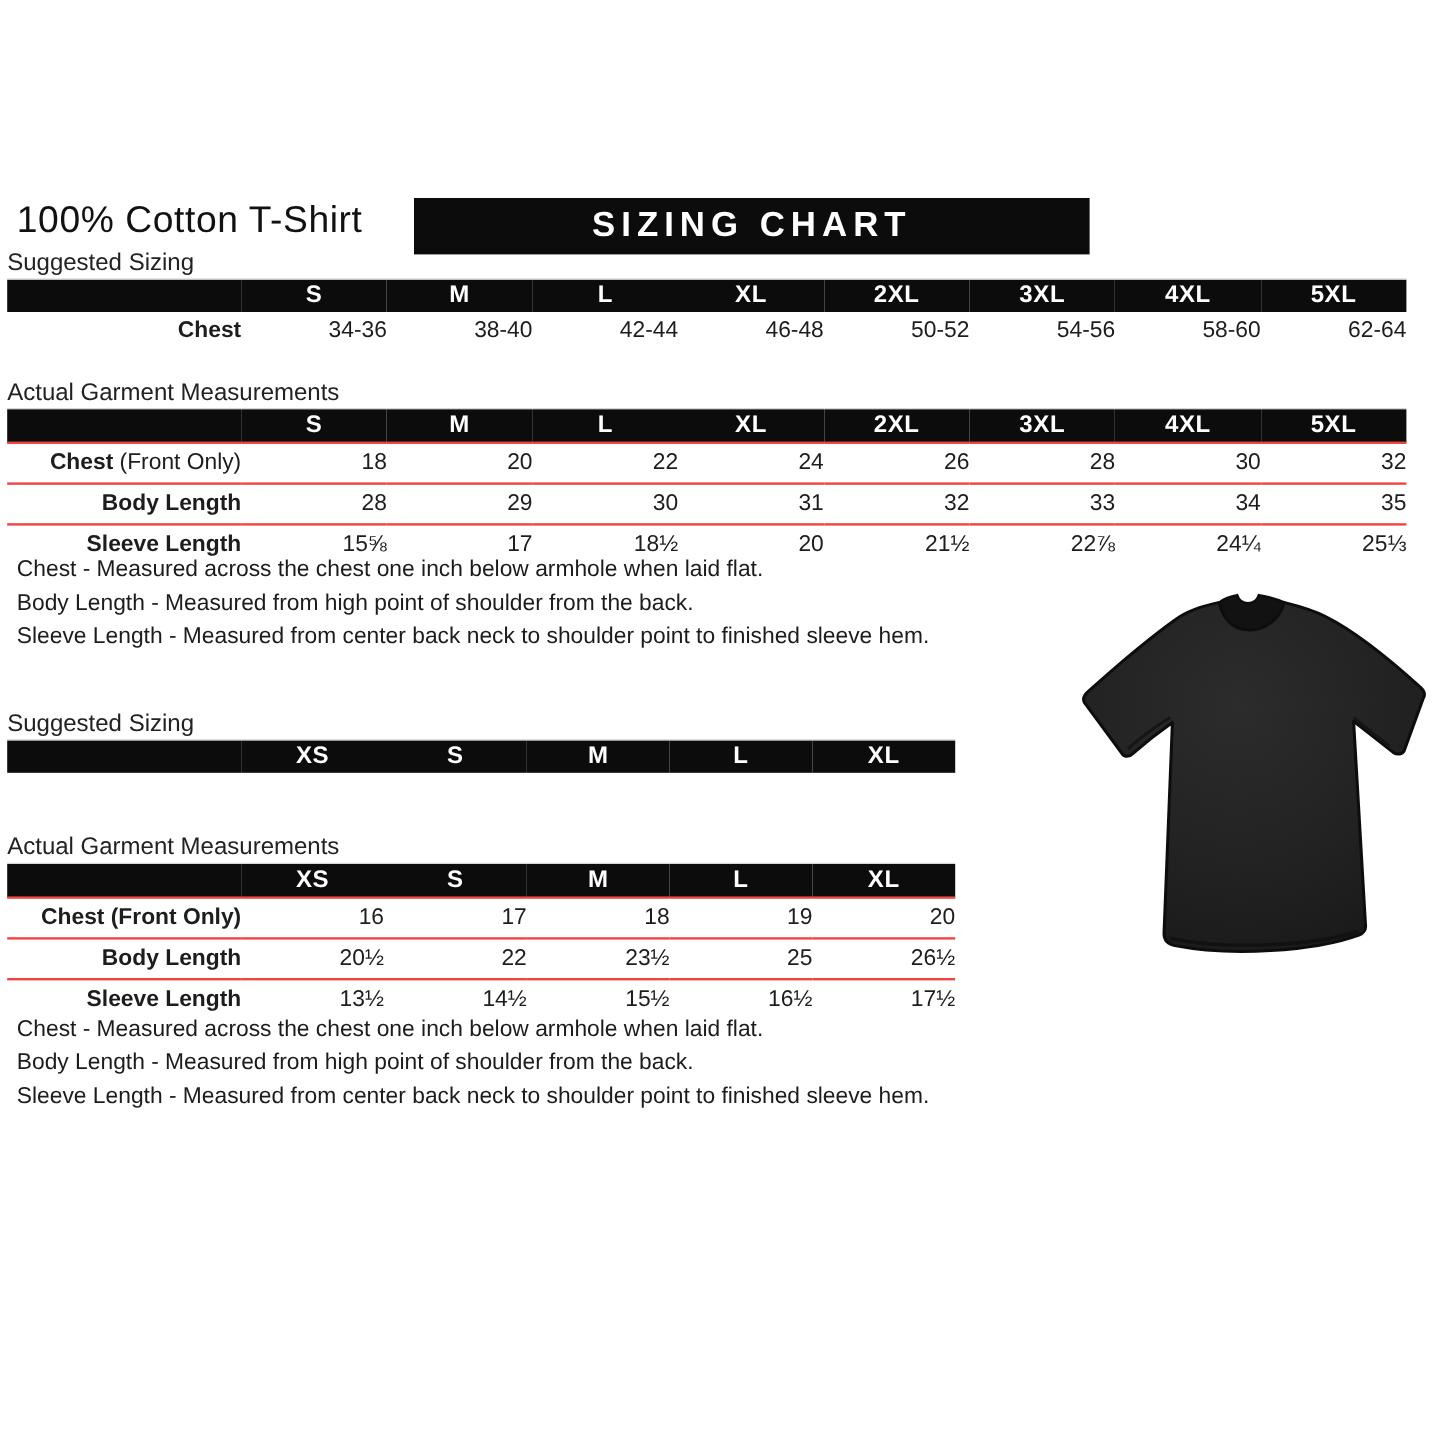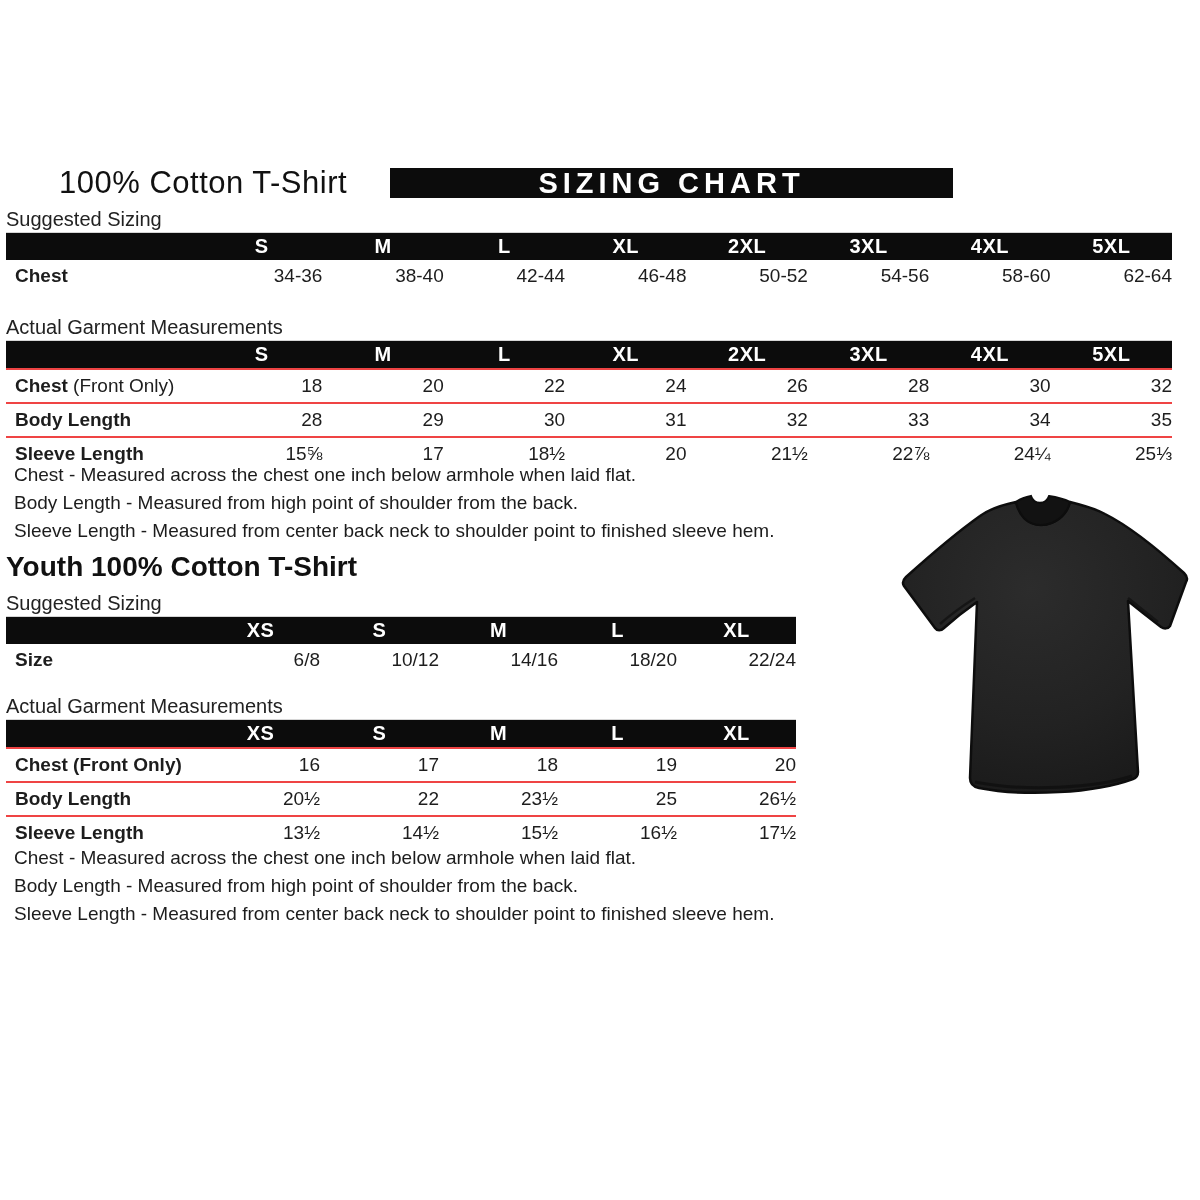--- a/index.html
+++ b/index.html
@@ -2,42 +2,42 @@
 <html><head>
 <meta charset="utf-8">
 <style>
   html,body { margin:0; padding:0; background:#ffffff; }
   .canvas {
     position:relative; width:1200px; height:1200px; background:#ffffff;
     font-family:"Liberation Sans","DejaVu Sans",sans-serif; color:#1d1d1d;
     overflow:hidden;
   }
   
-  .header-row { position:absolute; top:165px; left:14px; display:flex; align-items:center;margin-left:45px; }
+  .header-row { position:absolute; top:165px; left:14px; display:flex; align-items:flex-start; }
   .adult-title { width:331px; font-size:31px; font-weight:400; color:#111; letter-spacing:0.5px; }
   .banner {
-    width:563px; height:30px; background:#0c0c0c; color:#ffffff;
+    width:563px; height:47px; background:#0c0c0c; color:#ffffff;
     display:flex; align-items:center; justify-content:center;
     font-size:29px; font-weight:700; letter-spacing:5px;
   }
   .section-label { position:absolute; left:6px; font-size:20px; color:#222; }
   .notes { position:absolute; left:14px; font-size:19px; color:#1c1c1c; }
   .notes div { line-height:27px; margin-bottom:1px; }
   .youth-title { position:absolute; left:6px; font-size:28px; font-weight:700; color:#111; }
 
   
   table { border-collapse:collapse; table-layout:fixed; position:absolute; left:6px; border-top:1px solid #d6d6d6; }
   .tbl-adult { width:1166px; }
   .tbl-youth { width:790px; }
   th {
     background:#0c0c0c; color:#ffffff; font-size:20px; font-weight:700;
     height:27px; padding:0; text-align:center; letter-spacing:0.5px;
   }
   td { height:32px; padding:0; text-align:right; font-size:19px; color:#1d1d1d; }
-  td.row-label { text-align:left; padding-left:9px; font-weight:700; white-space:nowrap; }
+  td.row-label { text-align:right; padding-left:9px; font-weight:700; white-space:nowrap; }
   td.row-label .suffix { font-weight:400; }
   col.label-col-a { width:195px; }
   col.label-col-y { width:195px; }
   .actual tr.data td { border-top:2px solid #ef4444; }
   .actual tr.data:first-of-type td { border-top:1px solid #a8a8a8; }
   .tbl-youth-act tr.data:first-of-type td.row-label { font-weight:400; }
 
   
   .tshirt-wrap { position:absolute; left:890px; top:488px; width:300px; height:320px; }
 </style>
@@ -154,49 +154,40 @@
     </tr>
   </tbody>
     </table>
 
   <div class="notes" style="top:461px;">
     <div>Chest - Measured across the chest one inch below armhole when laid flat.</div>
     <div>Body Length - Measured from high point of shoulder from the back.</div>
     <div>Sleeve Length - Measured from center back neck to shoulder point to finished sleeve hem.</div>
   </div>
 
-  <div class="youth-title" style="top:551px;">Youth 100% Cotton T-Shirt</div>
 
   <div class="section-label" style="top:592px;">Suggested Sizing</div>
 
   <table class="tbl-youth suggested" style="top:616px;">
     <colgroup>
         <col class="label-col-y">
         <col>
         <col>
         <col>
         <col>
         <col>
       </colgroup>
     <tbody>
         <tr>
       <th></th>
       <th>XS</th>
       <th>S</th>
       <th>M</th>
       <th>L</th>
       <th>XL</th>
-    </tr>
-    <tr class="data">
-      <td class="row-label"><span>Size</span><span class="suffix"></span></td>
-      <td>6/8</td>
-      <td>10/12</td>
-      <td>14/16</td>
-      <td>18/20</td>
-      <td>22/24</td>
     </tr>
   </tbody>
     </table>
 
   <div class="section-label" style="top:695px;">Actual Garment Measurements</div>
 
   <table class="tbl-youth tbl-youth-act actual" style="top:719px;">
     <colgroup>
         <col class="label-col-y">
         <col>

